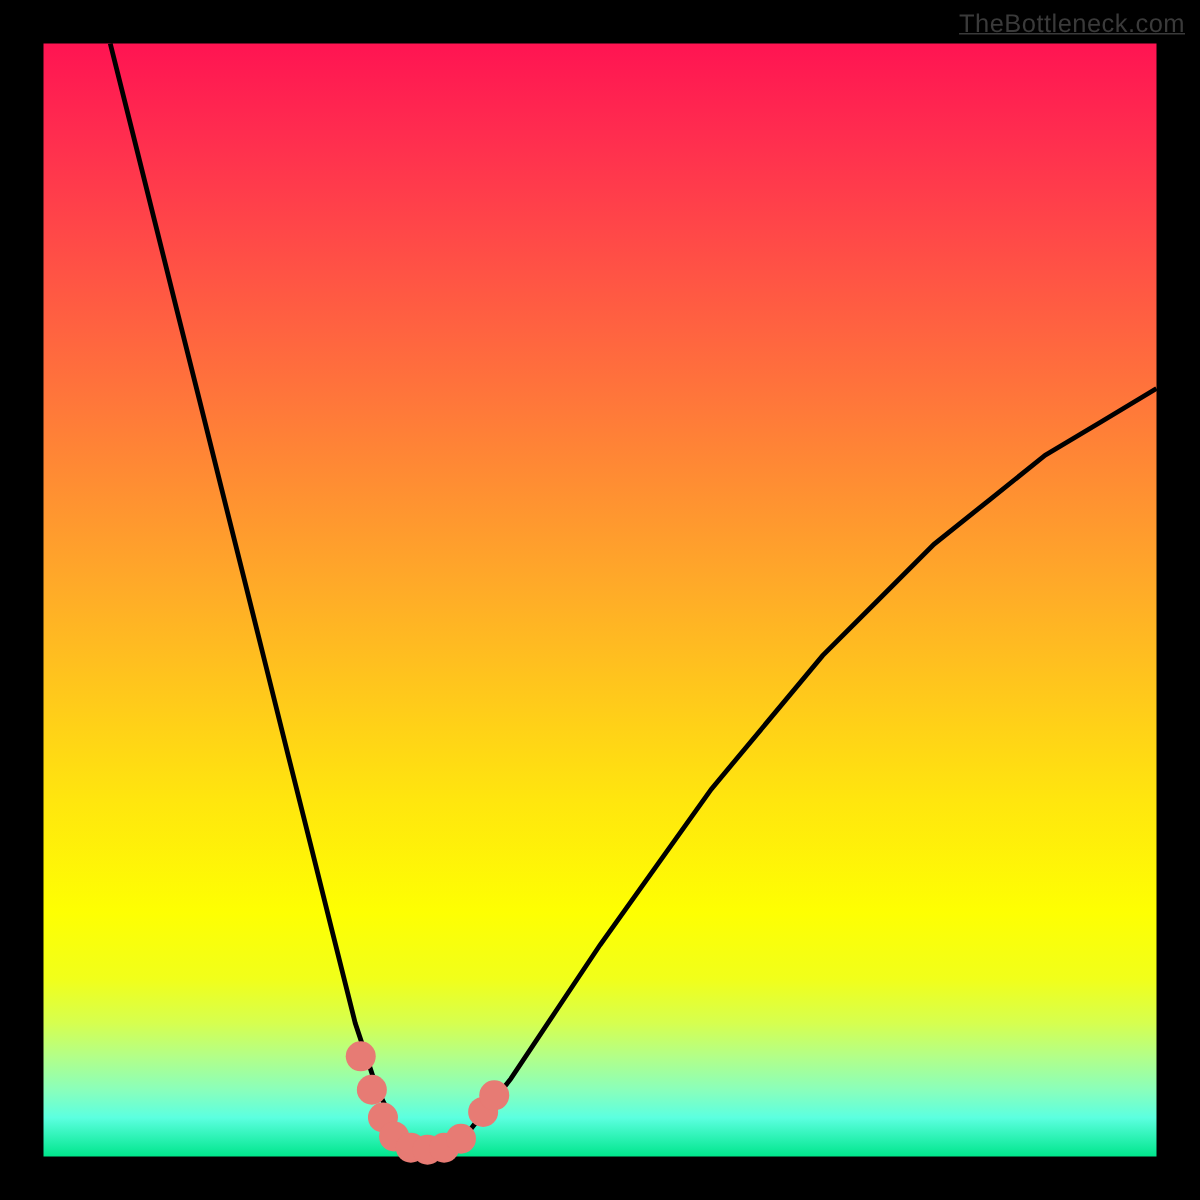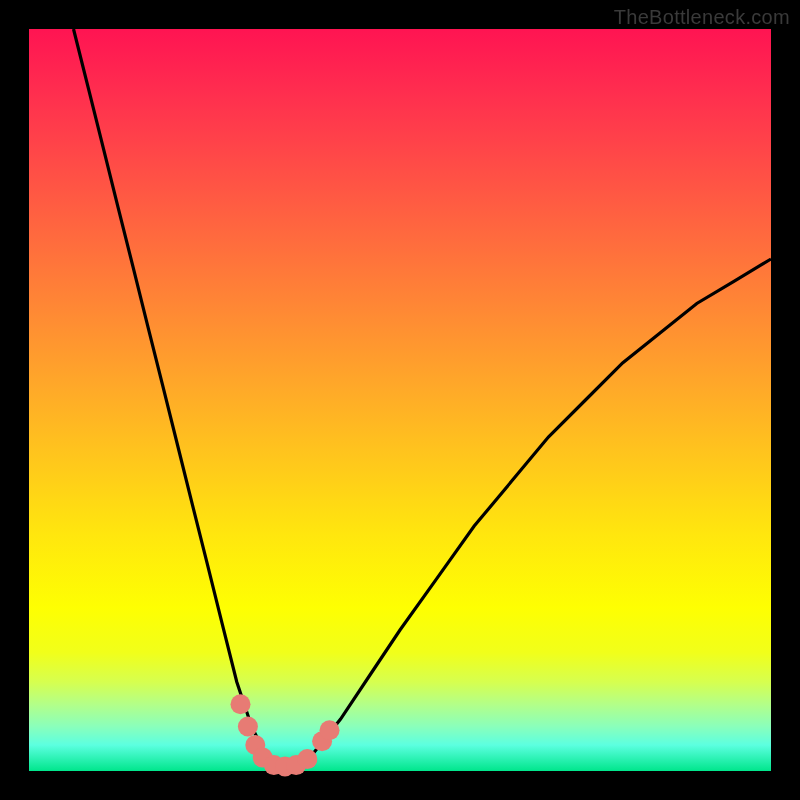--- a/index.html
+++ b/index.html
@@ -32,23 +32,24 @@
       #b3ff88 91%,
       #8affbb 94%,
       #5cffe0 96.5%,
       #00e68c 100%);
   }
   .watermark {
     position: absolute;
     top: 6px;
     right: 10px;
     color: #3a3a3a;
-    font-size: 20px;
+    font-size: 17px;
     font-weight: 500;
     letter-spacing: 0.3px;
+    text-decoration: underline;
   }
   svg.curve {
     position: absolute;
     left: 0; top: 0;
     width: 742px;
     height: 742px;
     overflow: visible;
   }
 </style>
 </head>

